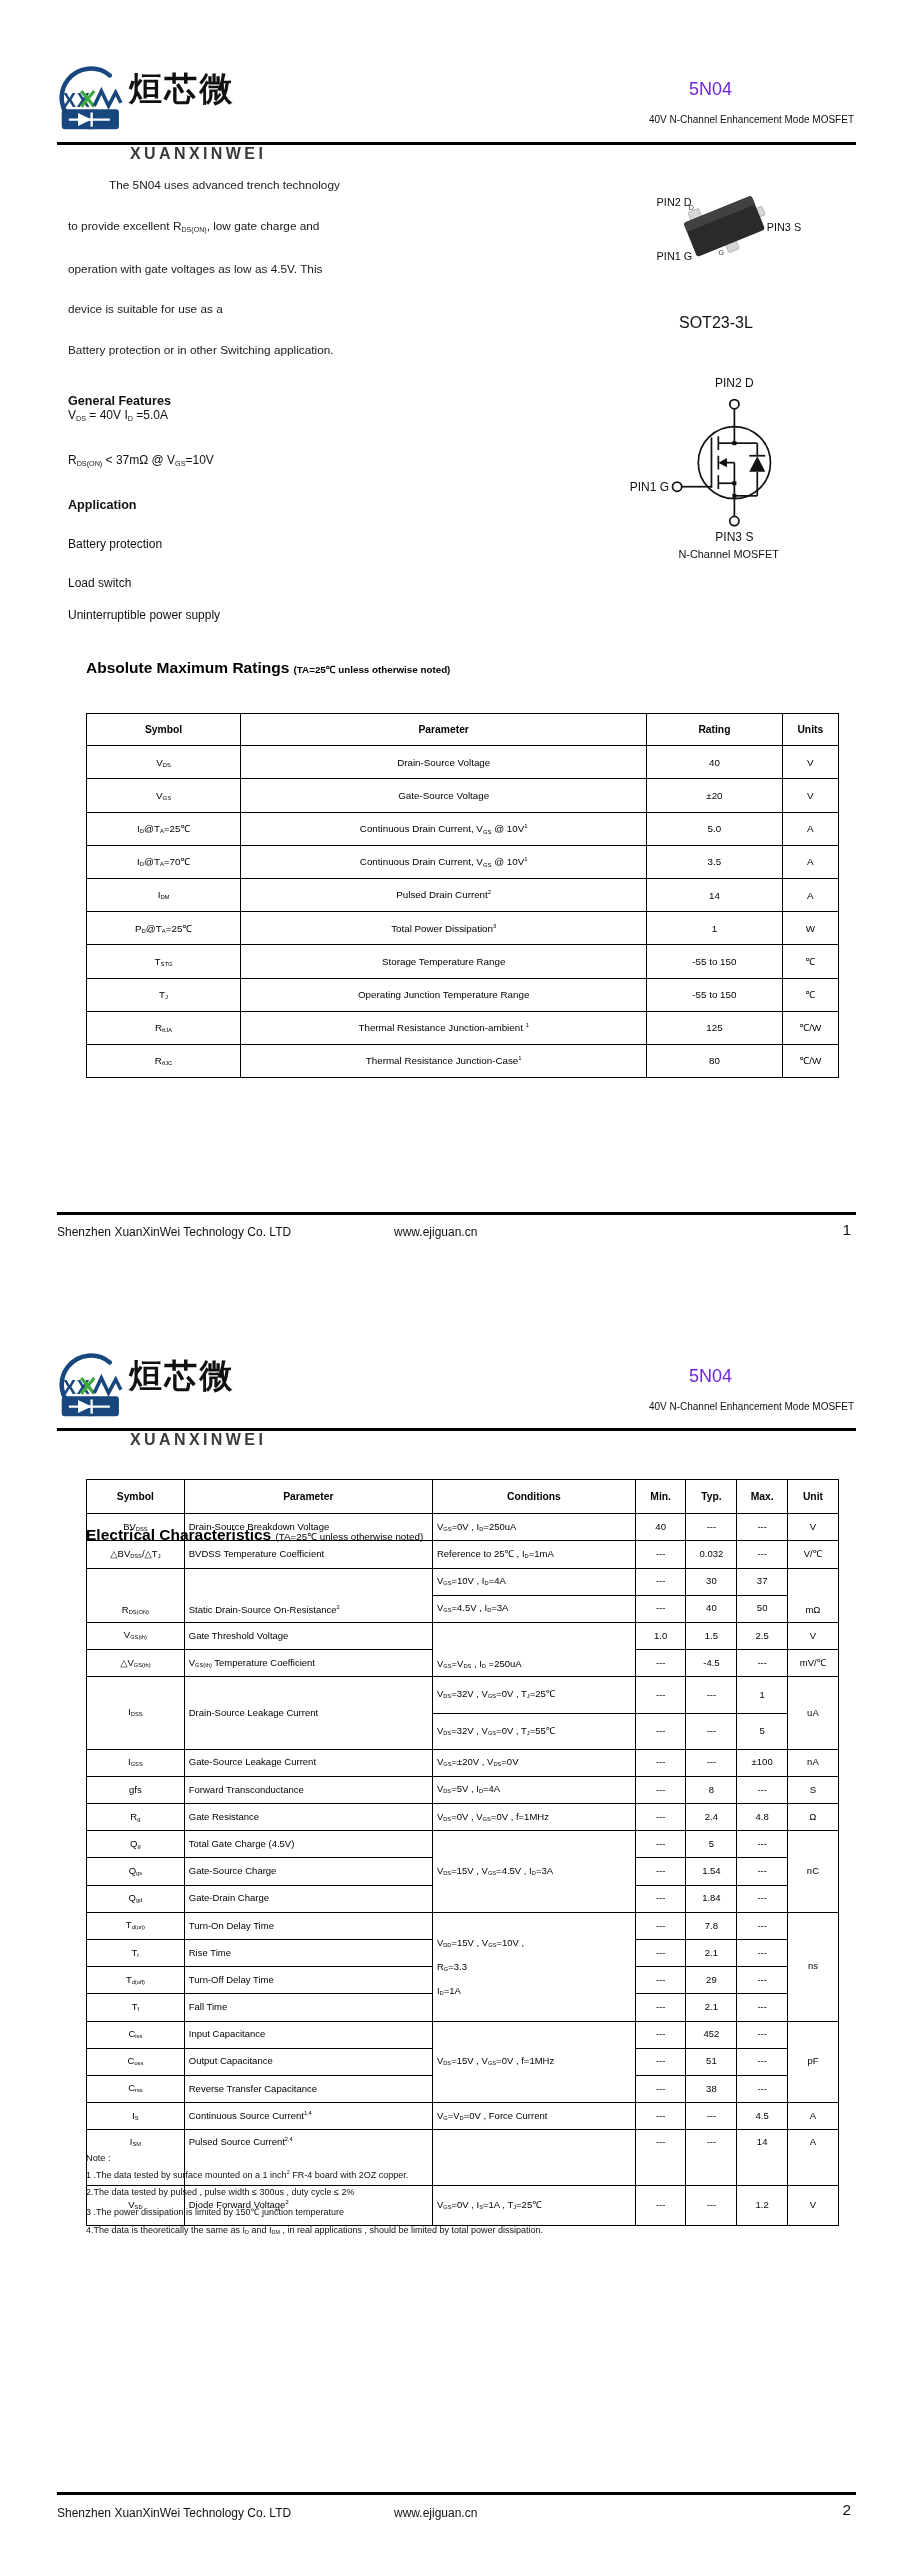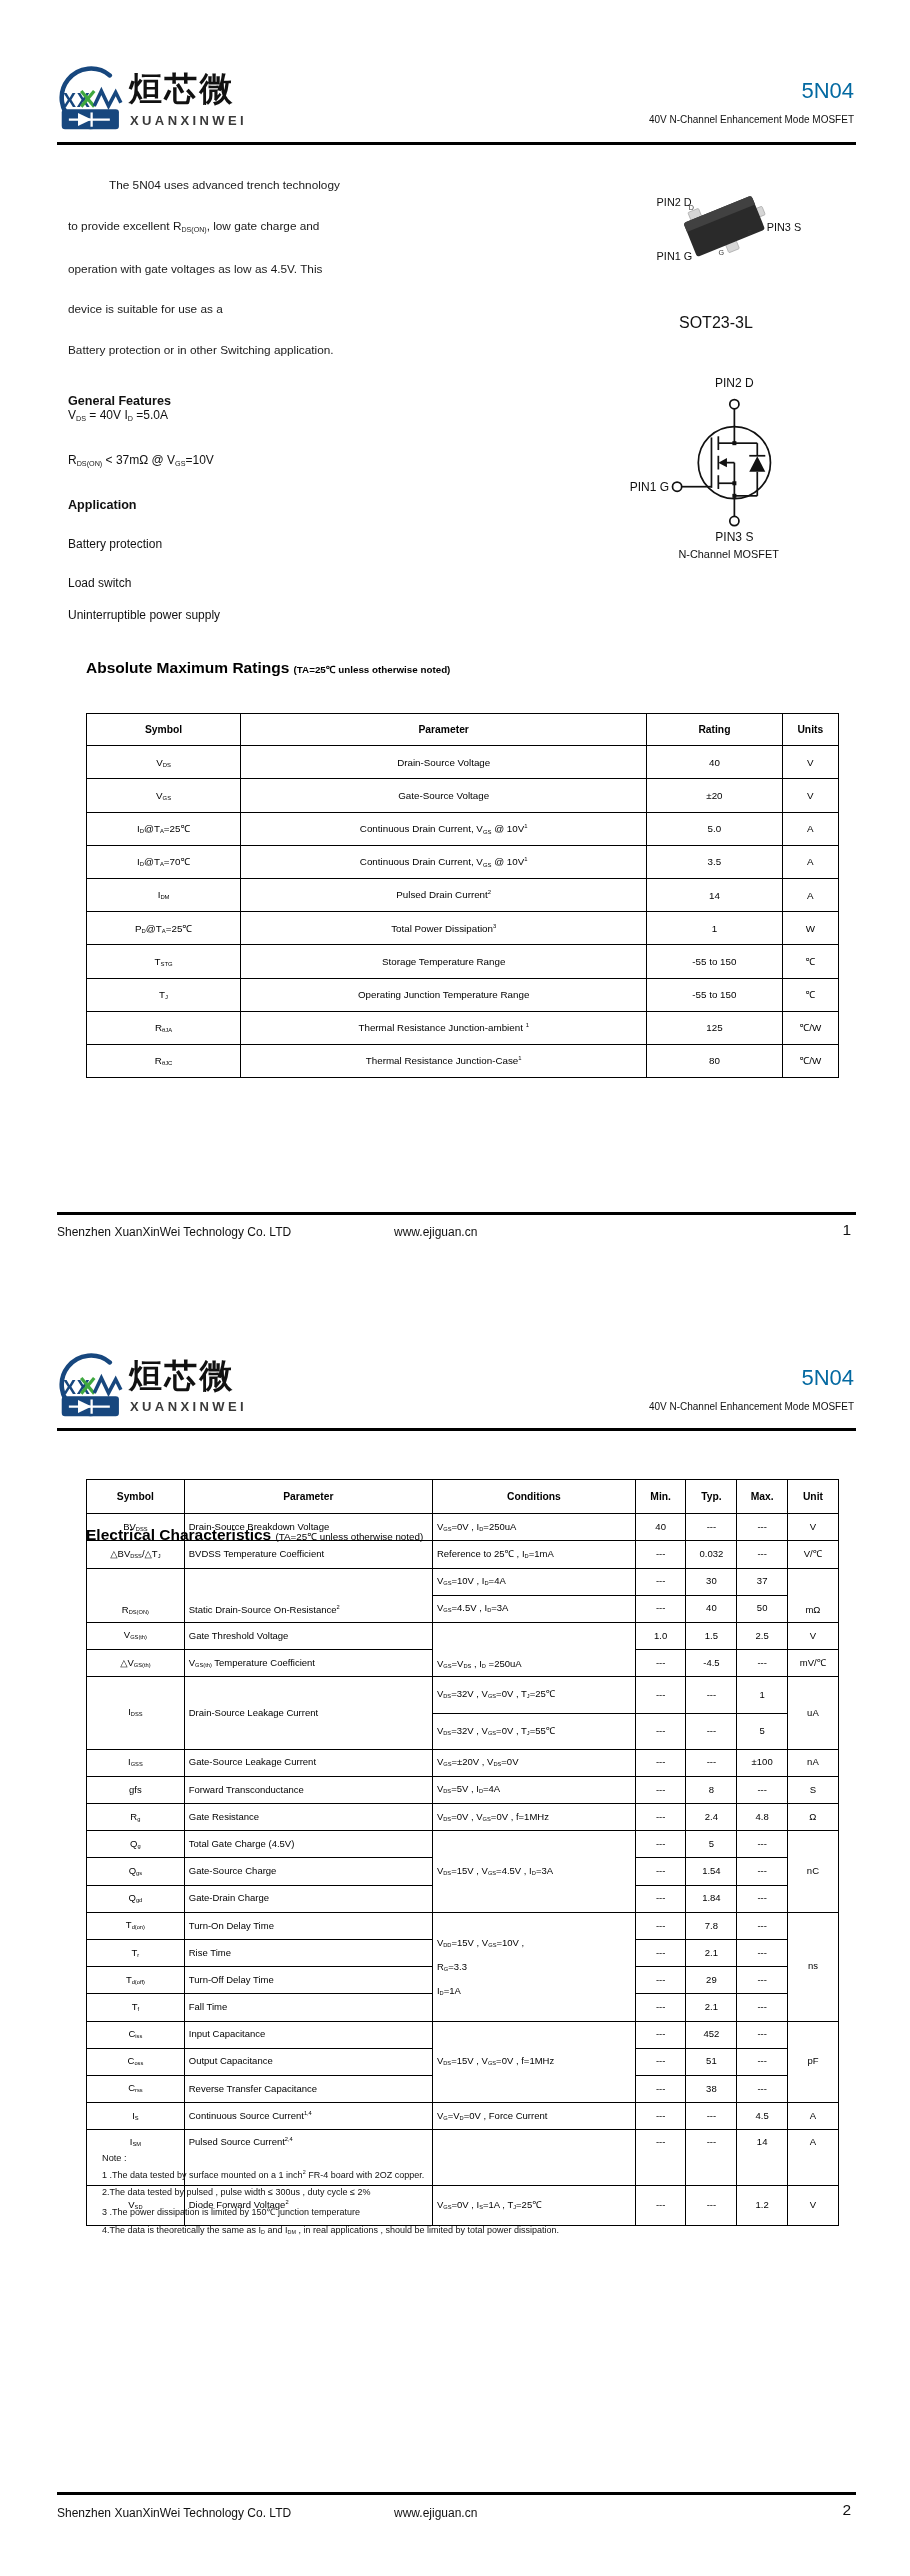--- a/index.html
+++ b/index.html
@@ -2,22 +2,22 @@
 <html style="font-size:9.2px"><head>
 <meta charset="utf-8">
 <style>
   html,body{margin:0;padding:0;background:#fff;}
   body{width:910px;font-family:"Liberation Sans",sans-serif;color:#000;}
   .sheet{position:relative;width:910px;height:2576px;background:#fff;overflow:hidden;}
   .abs{position:absolute;}
 
   
   .brand-cjk{font-size:33px;font-weight:bold;color:#111;letter-spacing:2.3px;line-height:1;}
-  .brand-en{font-size:13px;font-weight:bold;color:#3a3a3a;letter-spacing:3.4px;line-height:1;}
-  .part-no{font-size:22px;color:#0369a1;text-align:right;line-height:1;}
+  .brand-en{font-size:16px;font-weight:bold;color:#3a3a3a;letter-spacing:3.4px;line-height:1;margin-top:32px;}
+  .part-no{font-size:18px;color:#6d28d9;text-align:center;line-height:1;}
   .subtitle{font-size:10px;color:#111;text-align:right;line-height:1;}
   .rule{background:#000;height:3.4px;}
 
   
   .intro{width:562px;font-size:11.8px;color:#1a1a1a;}
   .intro .line{margin-bottom:28px;line-height:1.1;}
   .intro .line:first-child{text-indent:41px;}
   .feat{width:493px;font-size:12px;color:#111;}
   .feat .h{font-size:12.6px;font-weight:bold;}
   .mb38{} .mb52{margin-bottom:30px;} .mb44{margin-bottom:25px;} .mb32{margin-bottom:18.4px;}
@@ -473,21 +473,21 @@
             <td class="al">V<sub>GS</sub>=0V , I<sub>S</sub>=1A , T<sub>J</sub>=25℃</td>
             <td>---</td>
             <td>---</td>
             <td>1.2</td>
             <td>V</td>
           </tr>
         </tbody>
       </table>
     </div>
 
-  <div class="abs notes" style="left:86px;top:2153px;margin-left:16px;">
+  <div class="abs notes" style="left:86px;top:2153px;">
     <div class="nh">Note :</div>
     <div class="ni">1 .The data tested by surface mounted on a 1 inch<sup>2</sup> FR-4 board with 2OZ copper.</div>
     <div class="ni">2.The data tested by pulsed , pulse width ≤ 300us , duty cycle ≤ 2%</div>
     <div class="ni">3 .The power dissipation is limited by 150℃ junction temperature</div>
     <div class="ni">4.The data is theoretically the same as I<sub>D</sub> and I<sub>DM</sub> , in real applications , should be limited by total power dissipation.</div>
   </div>
 
   <div class="abs rule" style="left:57px;top:2492px;width:799px;"></div>
   <div class="abs foot-co" style="left:57px;top:2506px;">Shenzhen XuanXinWei Technology Co. LTD</div>
   <div class="abs foot-web" style="left:394px;top:2506px;">www.ejiguan.cn</div>

